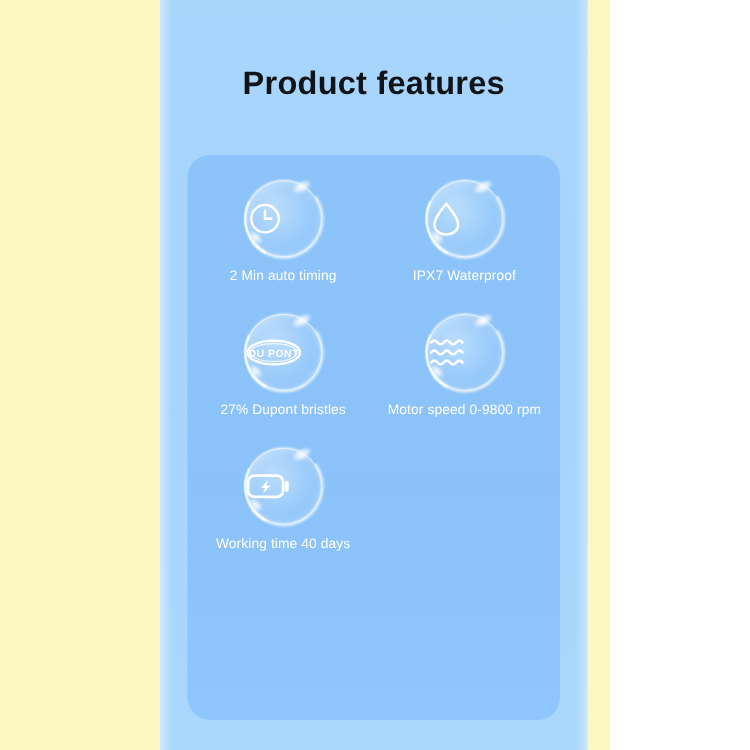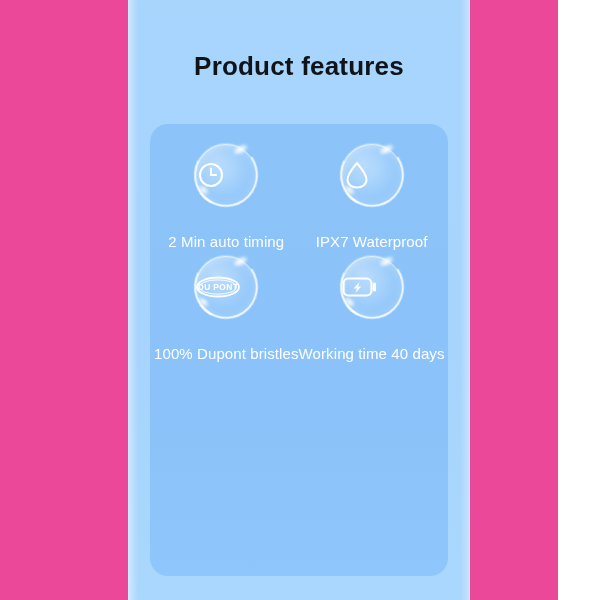--- a/index.html
+++ b/index.html
@@ -4,22 +4,22 @@
 <style>
   * { margin:0; padding:0; box-sizing:border-box; }
   html,body { width:600px; height:600px; }
   body {
     background:#ffffff;
     font-family:"Liberation Sans", sans-serif;
     overflow:hidden;
   }
   .page {
     position:relative;
-    width:558px; height:600px;
-    background:#ec4899;
+    width:488px; height:600px;
+    background:#fef9c3;
   }
   
   .bg-panel {
     position:absolute;
     left:128px; top:0;
     width:342px; height:600px;
     background:linear-gradient(180deg,#a8d5fc 0%,#a6d4fc 55%,#aad7fd 100%);
   }
   .bg-panel::before{
     content:"";
@@ -118,22 +118,22 @@
     border-radius:50%;
     background:radial-gradient(ellipse at center, rgba(255,255,255,.95) 0%, rgba(255,255,255,.55) 40%, rgba(255,255,255,0) 78%);
     transform:rotate(38deg);
     filter:blur(.9px);
   }
   .bubble svg { position:relative; z-index:3; display:block; }
   .bubble svg * { stroke:#ffffff; fill:none; stroke-width:2; stroke-linecap:round; stroke-linejoin:round; }
   .bubble svg .solid { fill:#ffffff; stroke:none; }
 
   .flabel {
-    margin-top:27px;
-    font-size:15px;
+    margin-top:9px;
+    font-size:11px;
     color:#ffffff;
     text-align:center;
     white-space:nowrap;
     letter-spacing:.1px;
   }
 </style>
 </head>
 <body>
 
 <div class="page">
@@ -178,23 +178,37 @@
           <span class="arc-tl"></span>
           <span class="arc-br"></span>
           <span class="spark-tr"></span>
           <span class="spark-bl"></span>
           <svg width="46" height="26" viewBox="0 0 46 26">
             <ellipse cx="23" cy="13" rx="21" ry="9.5" style="stroke-width:1.8"></ellipse>
             <ellipse cx="23" cy="13" rx="18.5" ry="7.2" style="stroke-width:1.2;opacity:.75"></ellipse>
             <text class="solid" x="23" y="16.4" text-anchor="middle" style="font-family:'Liberation Sans',sans-serif;font-size:8.4px;font-weight:bold;letter-spacing:.4px;">DU PONT</text>
           </svg>
         </div>
-        <div class="flabel">100% Dupont bristles</div>
-      </div>
-
+        <div class="flabel">27% Dupont bristles</div>
+      </div>
+
+      <div class="feature">
+        <div class="bubble">
+          <span class="arc-tl"></span>
+          <span class="arc-br"></span>
+          <span class="spark-tr"></span>
+          <span class="spark-bl"></span>
+          <svg width="34" height="30" viewBox="0 0 34 30">
+            <path d="M4 7 q2.5 -3 5 0 t5 0 t5 0 t5 0 t5 0" style="stroke-width:2.1"></path>
+            <path d="M4 15 q2.5 -3 5 0 t5 0 t5 0 t5 0 t5 0" style="stroke-width:2.1"></path>
+            <path d="M4 23 q2.5 -3 5 0 t5 0 t5 0 t5 0 t5 0" style="stroke-width:2.1"></path>
+          </svg>
+        </div>
+        <div class="flabel">Motor speed 0-9800 rpm</div>
+      </div>
 
 
       <div class="feature">
         <div class="bubble">
           <span class="arc-tl"></span>
           <span class="arc-br"></span>
           <span class="spark-tr"></span>
           <span class="spark-bl"></span>
           <svg width="38" height="26" viewBox="0 0 38 26">
             <rect x="2.5" y="4.5" width="28" height="17" rx="5" ry="5" style="stroke-width:2.2"></rect>

